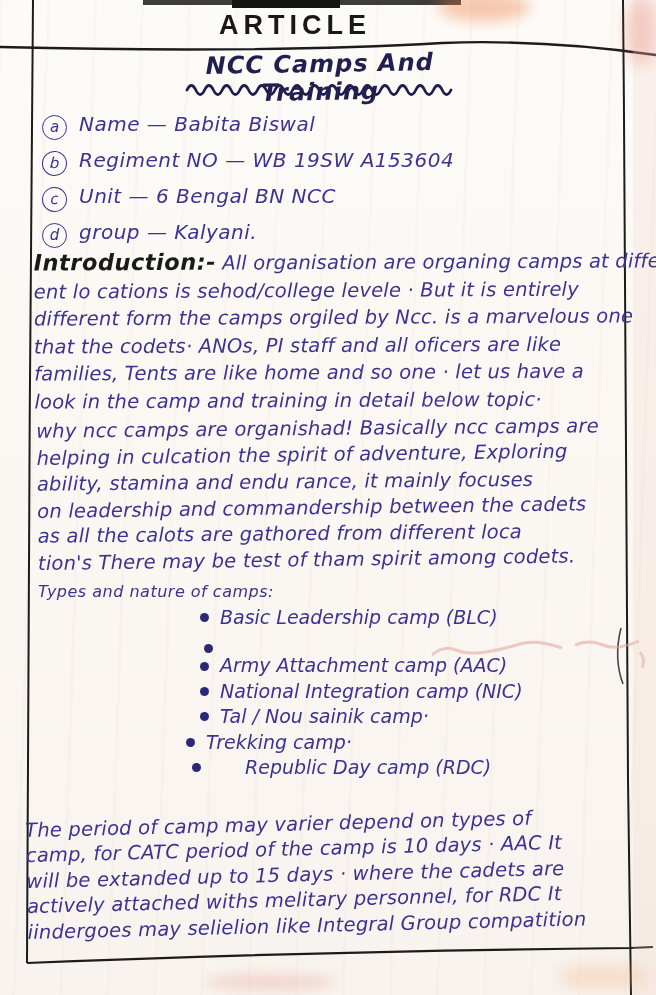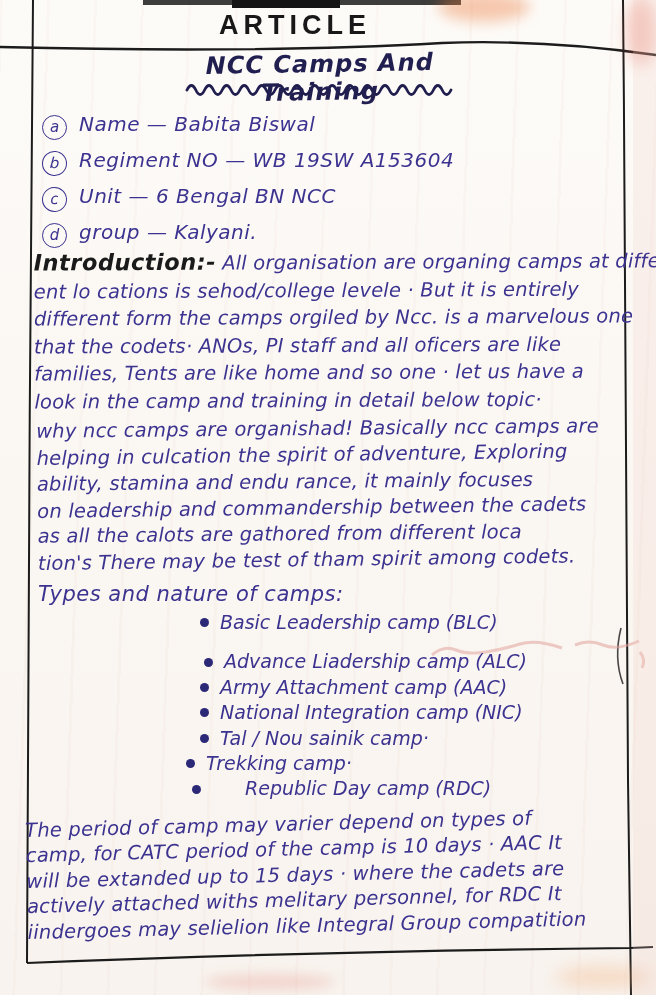--- a/index.html
+++ b/index.html
@@ -48,21 +48,21 @@
   .pline{white-space:nowrap;}
   .intro{top:248px;left:34px;width:596px;line-height:27.5px;transform:rotate(-0.3deg);}
   .intro-head{
     font-family:"DejaVu Sans",sans-serif;font-style:italic;
     font-size:22.5px;font-weight:700;color:#1a1a1a;margin-right:6px;letter-spacing:.5px;
   }
   .why{top:420px;left:36px;width:596px;line-height:26.3px;transform:rotate(-0.8deg);transform-origin:0 0;}
   .why .pline:nth-child(odd){transform:rotate(.25deg);}
 
   .types{position:absolute;top:582px;left:38px;font-size:20px;}
-  .types-heading{font-size:21px;letter-spacing:.5px;font-style:italic;}
+  .types-heading{font-size:16px;letter-spacing:.5px;font-style:italic;}
   .bullets{margin:4px 0 0 162px;line-height:25.4px;font-size:19px;}
   .brow{display:flex;align-items:center;white-space:nowrap;}
   .bdot{flex:none;width:9px;height:9px;border-radius:50%;background:#2c2878;margin-right:11px;}
   .brow:nth-child(6){margin-left:-14px;}
   .brow:nth-child(7){margin-left:-8px;gap:33px;}
   .brow:nth-child(8){margin-left:-10px;}
   .brow:nth-child(2){margin-left:4px;margin-top:14px;}
 
   .period{top:818px;left:28px;width:604px;line-height:25.4px;transform:rotate(-1.4deg);transform-origin:0 100%;}
 </style>
@@ -141,21 +141,20 @@
 
   <div class="types">
     <div class="types-heading">Types and nature of camps:</div>
     <div class="bullets">
       <div class="brow">
         <span class="bdot"></span>
         <span>Basic Leadership camp (BLC)</span>
       </div>
       <div class="brow">
         <span class="bdot"></span>
-        <span>Advance Liadership camp (ALC)</span>
       </div>
       <div class="brow">
         <span class="bdot"></span>
         <span>Army Attachment camp (AAC)</span>
       </div>
       <div class="brow">
         <span class="bdot"></span>
         <span>National Integration camp (NIC)</span>
       </div>
       <div class="brow">

